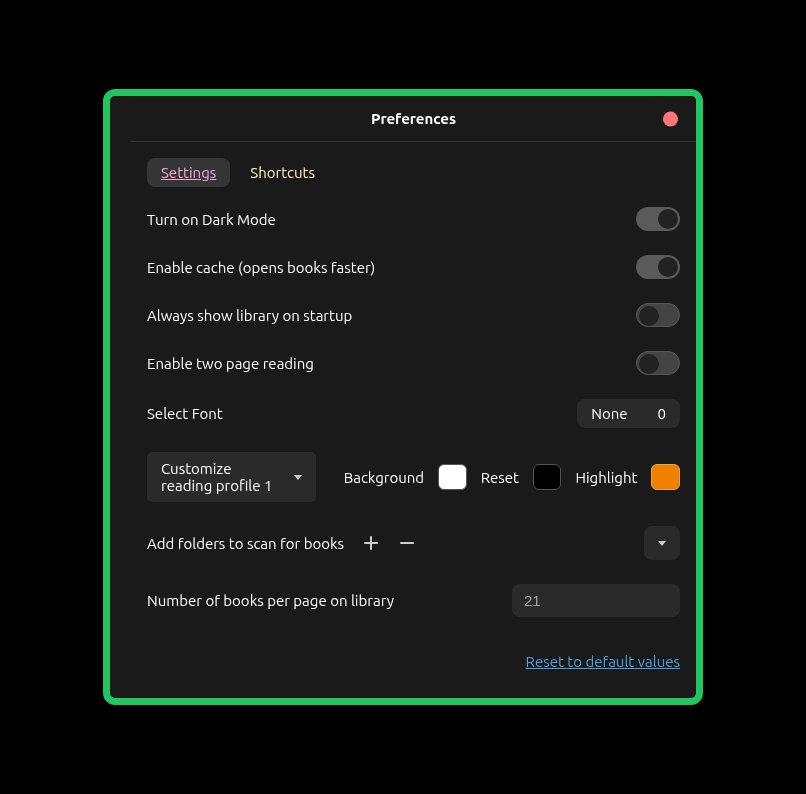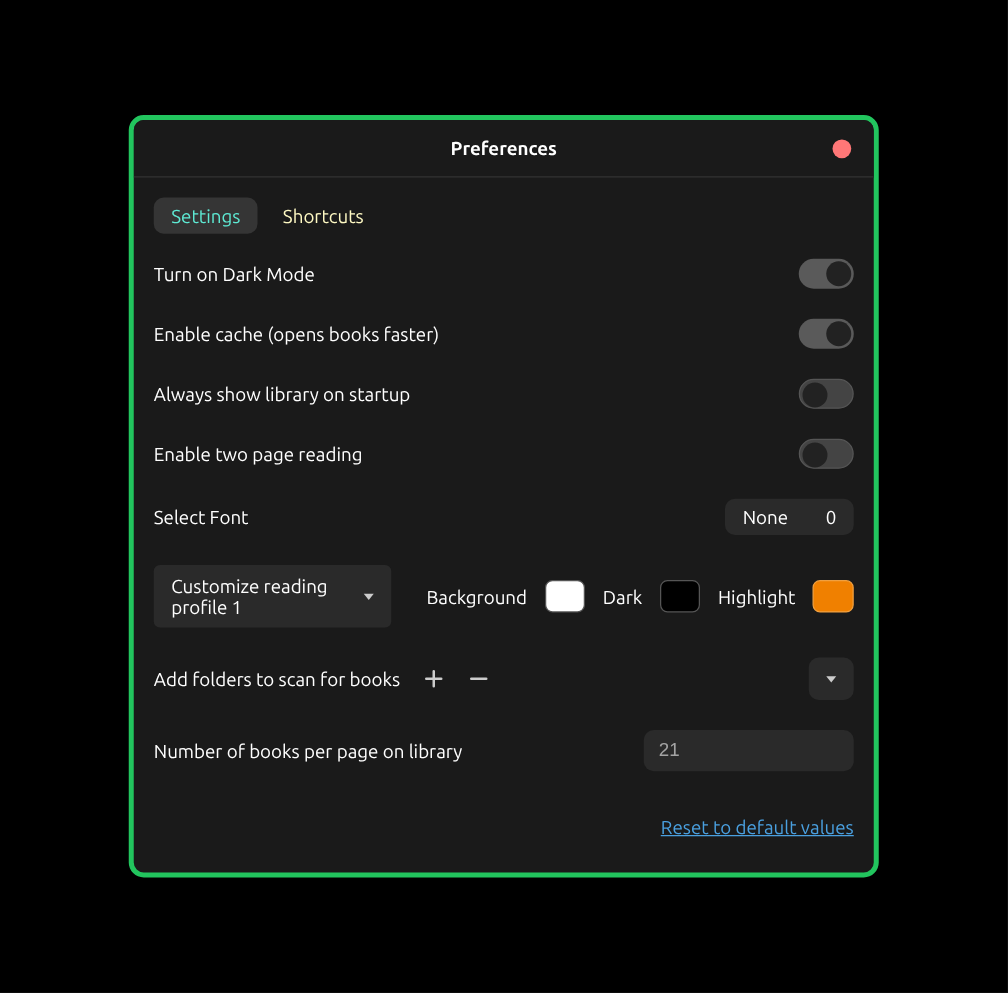--- a/index.html
+++ b/index.html
@@ -10,24 +10,25 @@
     font-family: -apple-system, BlinkMacSystemFont, "Segoe UI", "Ubuntu", "Cantarell", sans-serif;
     color: #fff;
     display: flex;
     align-items: center;
     justify-content: center;
     font-size: 15px;
   }
   .window {
     width: 600px;
     background: #1a1a1a;
-    border: 4px solid #22c55e;
+    border: 7px solid #22c55e;
     border-radius: 12px;
     overflow: hidden;
     position: relative;
+    padding-left: 21px;
   }
   .titlebar {
     height: 46px;
     display: flex;
     align-items: center;
     justify-content: center;
     position: relative;
     background: #1a1a1a;
     border-bottom: 1px solid #333;
   }
@@ -55,21 +56,22 @@
     padding: 0 0 8px 8px;
   }
   .tab {
     padding: 6px 14px;
     border-radius: 8px;
     cursor: pointer;
     font-size: 15px;
   }
   .tab.active {
     background: #353535;
-    color: #5eead4;
+    color: #f9a8d4;
+    text-decoration: underline;
   }
   .tab.inactive {
     color: #fef9c3;
   }
   .row {
     display: flex;
     align-items: center;
     justify-content: space-between;
     padding: 12px 8px;
     min-height: 48px;
@@ -235,21 +237,21 @@
     </div>
 
     <div class="profile-row">
       <div class="dropdown">
         <span>Customize reading profile 1</span>
         <span class="caret-down"></span>
       </div>
       <div style="flex:1"></div>
       <span class="color-label">Background</span>
       <div class="swatch white"></div>
-      <span class="color-label">Dark</span>
+      <span class="color-label">Reset</span>
       <div class="swatch black"></div>
       <span class="color-label">Highlight</span>
       <div class="swatch orange"></div>
     </div>
 
     <div class="folder-row">
       <div class="row-label">Add folders to scan for books</div>
       <div class="iconbtn">
         <svg width="16" height="16" viewBox="0 0 16 16">
           <path d="M8 2v12M2 8h12" stroke="#ccc" stroke-width="2" stroke-linecap="round"></path>

